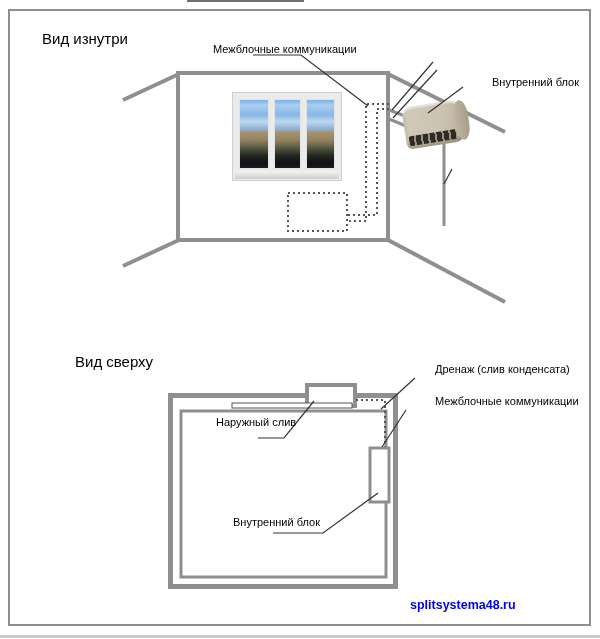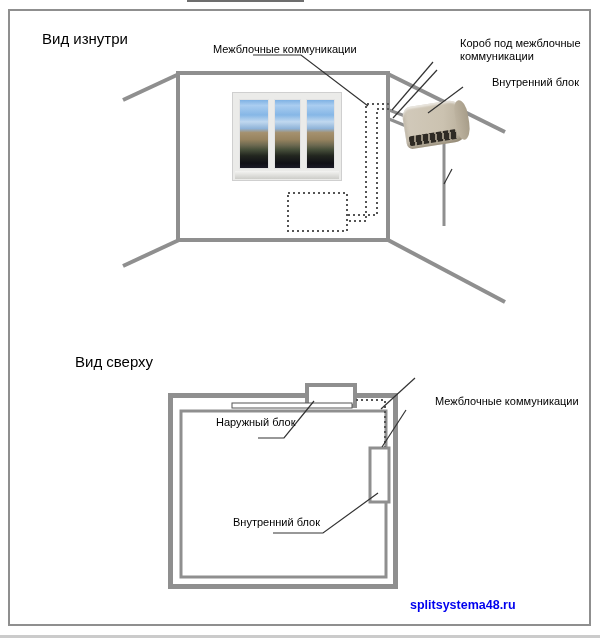--- a/index.html
+++ b/index.html
@@ -122,29 +122,29 @@
       <path d="M406,410 L382,447"></path>
       <path d="M258,438 H284 L314,401"></path>
       <path d="M273,533 H323 L378,493"></path>
     </g>
   </svg>
 
   <div class="title" style="left:42px;top:30px;">Вид изнутри</div>
 
   <div class="lbl" style="left:185px;top:43px;">Межблочные коммуникации</div>
 
-  <div class="lbl wrap" style="left:432px;top:37px;width:132px;">Короб под межблочные коммуникации</div>
 
   <div class="lbl" style="left:464px;top:76px;">Внутренний блок</div>
 
 
   <div class="title" style="left:52px;top:353px;margin-left:23px;">Вид сверху</div>
 
+  <div class="lbl" style="left:407px;top:363px;">Дренаж (слив конденсата)</div>
 
   <div class="lbl" style="left:407px;top:395px;">Межблочные коммуникации</div>
 
-  <div class="lbl" style="left:188px;top:416px;">Наружный блок</div>
+  <div class="lbl" style="left:188px;top:416px;">Наружный слив</div>
 
   <div class="lbl" style="left:205px;top:516px;">Внутренний блок</div>
 
   <div class="watermark" style="left:410px;top:598px;">splitsystema48.ru</div>
 
 </div>
 
 </body></html>

